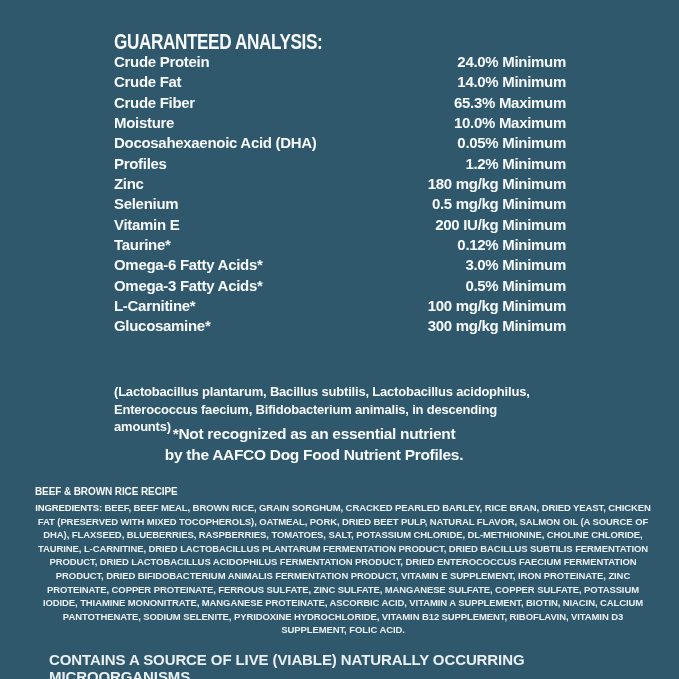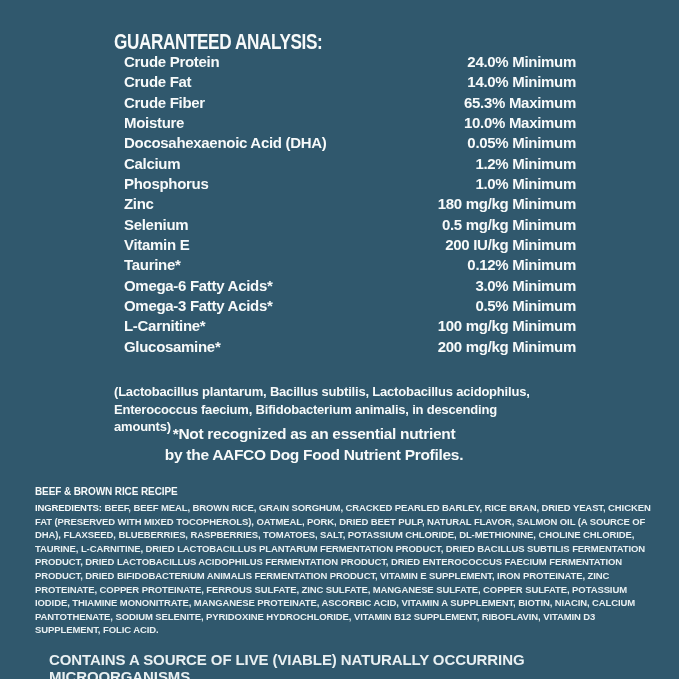--- a/index.html
+++ b/index.html
@@ -21,21 +21,21 @@
     width:679px;height:679px;
     background:var(--bg);
   }
   .ga-title{
     position:absolute;left:114px;top:29px;
     font-size:22px;font-weight:700;letter-spacing:-0.5px;
     transform:scaleX(0.78);transform-origin:0 50%;
     white-space:nowrap;
   }
   .ga-rows{
-    position:absolute;left:124px;top:52px;width:452px;
+    position:absolute;left:114px;top:52px;width:452px;
   }
   .ga-row{
     display:flex;justify-content:space-between;align-items:baseline;
     font-size:15px;font-weight:700;letter-spacing:-0.3px;
     line-height:20.35px;height:20.35px;
     white-space:nowrap;
   }
   .micro-note{
     position:absolute;left:114px;top:383px;width:430px;
     font-size:13px;font-weight:700;letter-spacing:-0.2px;
@@ -50,21 +50,21 @@
   .recipe{
     position:absolute;left:35px;top:486px;width:616px;
     color:var(--fg2);
   }
   .recipe-name{
     font-size:10px;font-weight:700;letter-spacing:-0.1px;
     margin:0 0 4px 0;color:var(--fg);
   }
   .ingredients{
     font-size:9.5px;font-weight:700;letter-spacing:-0.1px;
-    line-height:13.6px;margin:0;
+    line-height:13.6px;margin:0;text-align:center;
   }
   .ingredients .ing-label{color:var(--fg);}
   .contains-note{
     font-size:15px;font-weight:700;letter-spacing:-0.1px;
     margin:14px 0 0 14px;
   }
 </style>
 </head>
 <body>
 
@@ -93,28 +93,24 @@
         <span class="ga-label">Moisture</span>
         <span class="ga-value">10.0% Maximum</span>
       </div>
 
       <div class="ga-row">
         <span class="ga-label">Docosahexaenoic Acid (DHA)</span>
         <span class="ga-value">0.05% Minimum</span>
       </div>
 
       <div class="ga-row">
-        <span class="ga-label">Calcium</span>
+        <span class="ga-label">Profiles</span>
         <span class="ga-value">1.2% Minimum</span>
       </div>
 
-      <div class="ga-row">
-        <span class="ga-label">Phosphorus</span>
-        <span class="ga-value">1.0% Minimum</span>
-      </div>
 
       <div class="ga-row">
         <span class="ga-label">Zinc</span>
         <span class="ga-value">180 mg/kg Minimum</span>
       </div>
 
       <div class="ga-row">
         <span class="ga-label">Selenium</span>
         <span class="ga-value">0.5 mg/kg Minimum</span>
       </div>
@@ -139,21 +135,21 @@
         <span class="ga-value">0.5% Minimum</span>
       </div>
 
       <div class="ga-row">
         <span class="ga-label">L-Carnitine*</span>
         <span class="ga-value">100 mg/kg Minimum</span>
       </div>
 
       <div class="ga-row">
         <span class="ga-label">Glucosamine*</span>
-        <span class="ga-value">200 mg/kg Minimum</span>
+        <span class="ga-value">300 mg/kg Minimum</span>
       </div>
 
     </div>
 
   <div class="micro-note">
 
       <div class="micro-line">(Lactobacillus plantarum, Bacillus subtilis, Lactobacillus acidophilus,</div>
 
       <div class="micro-line">Enterococcus faecium, Bifidobacterium animalis, in descending amounts)</div>
     </div>

